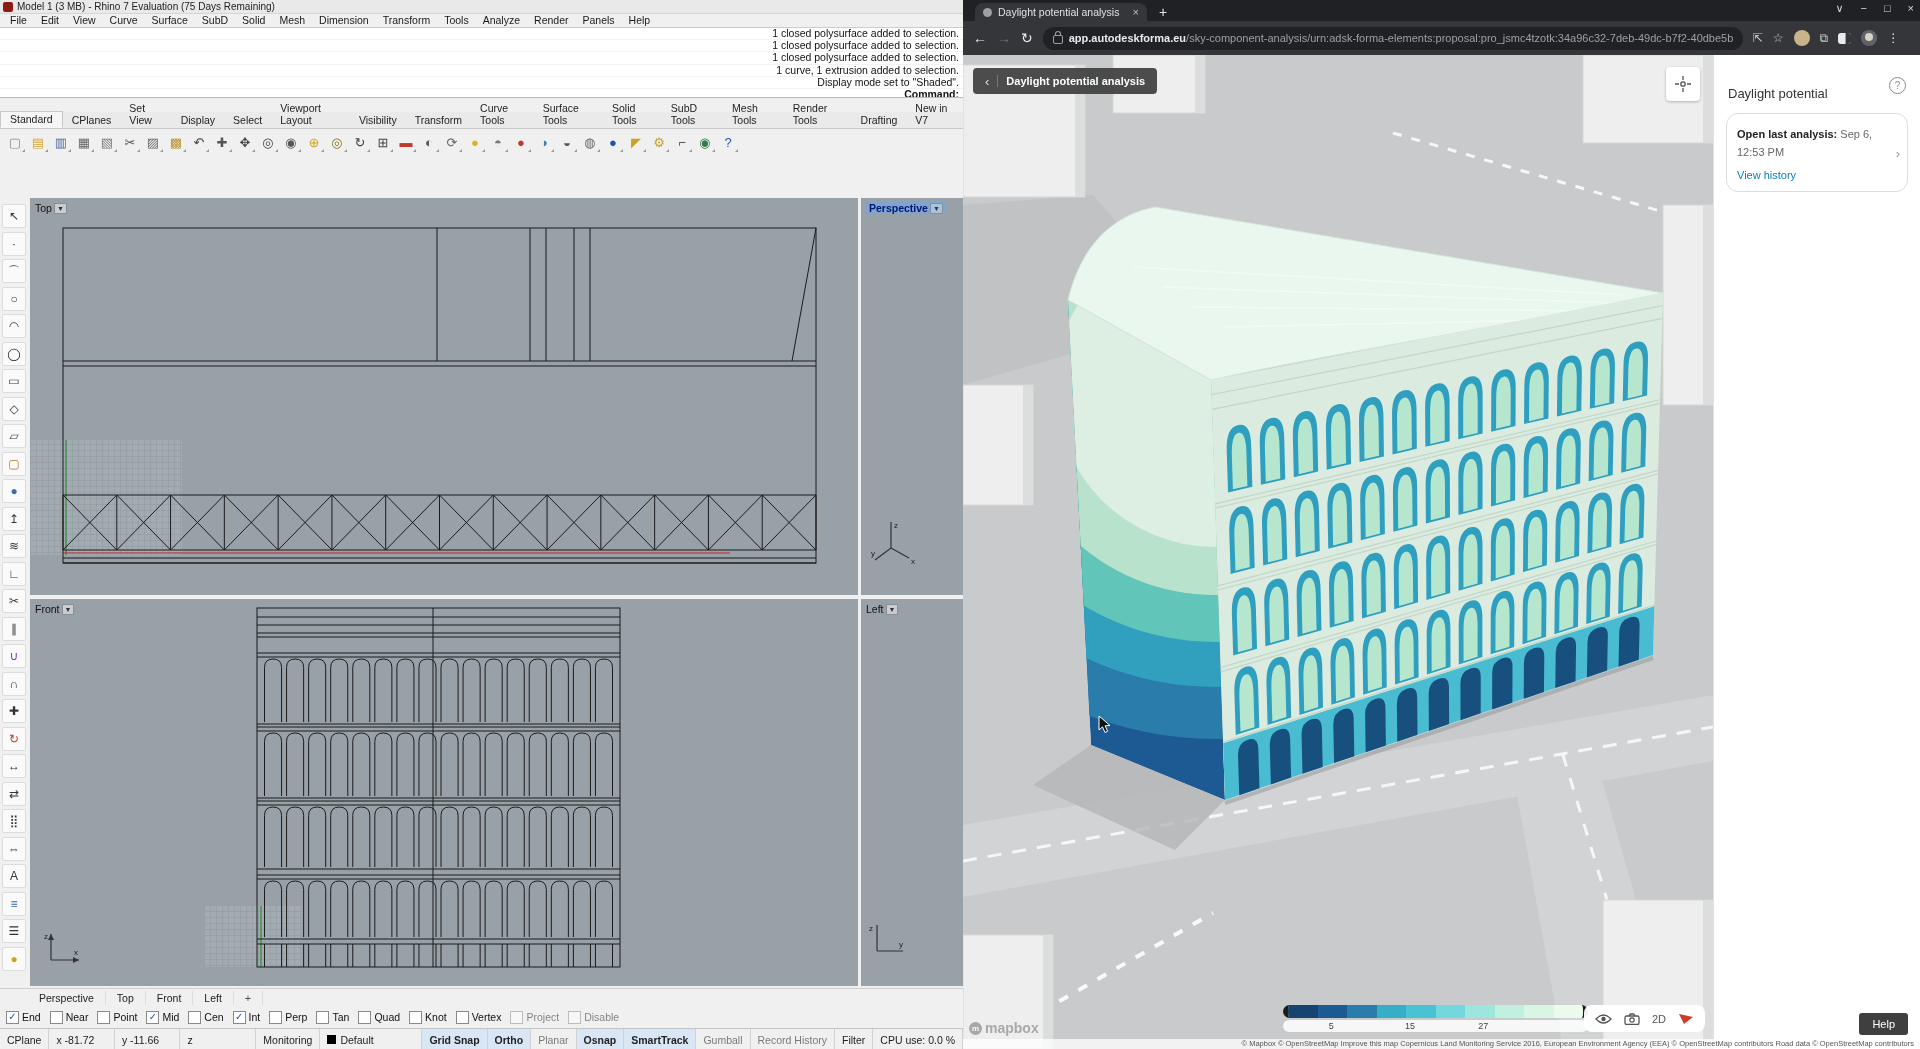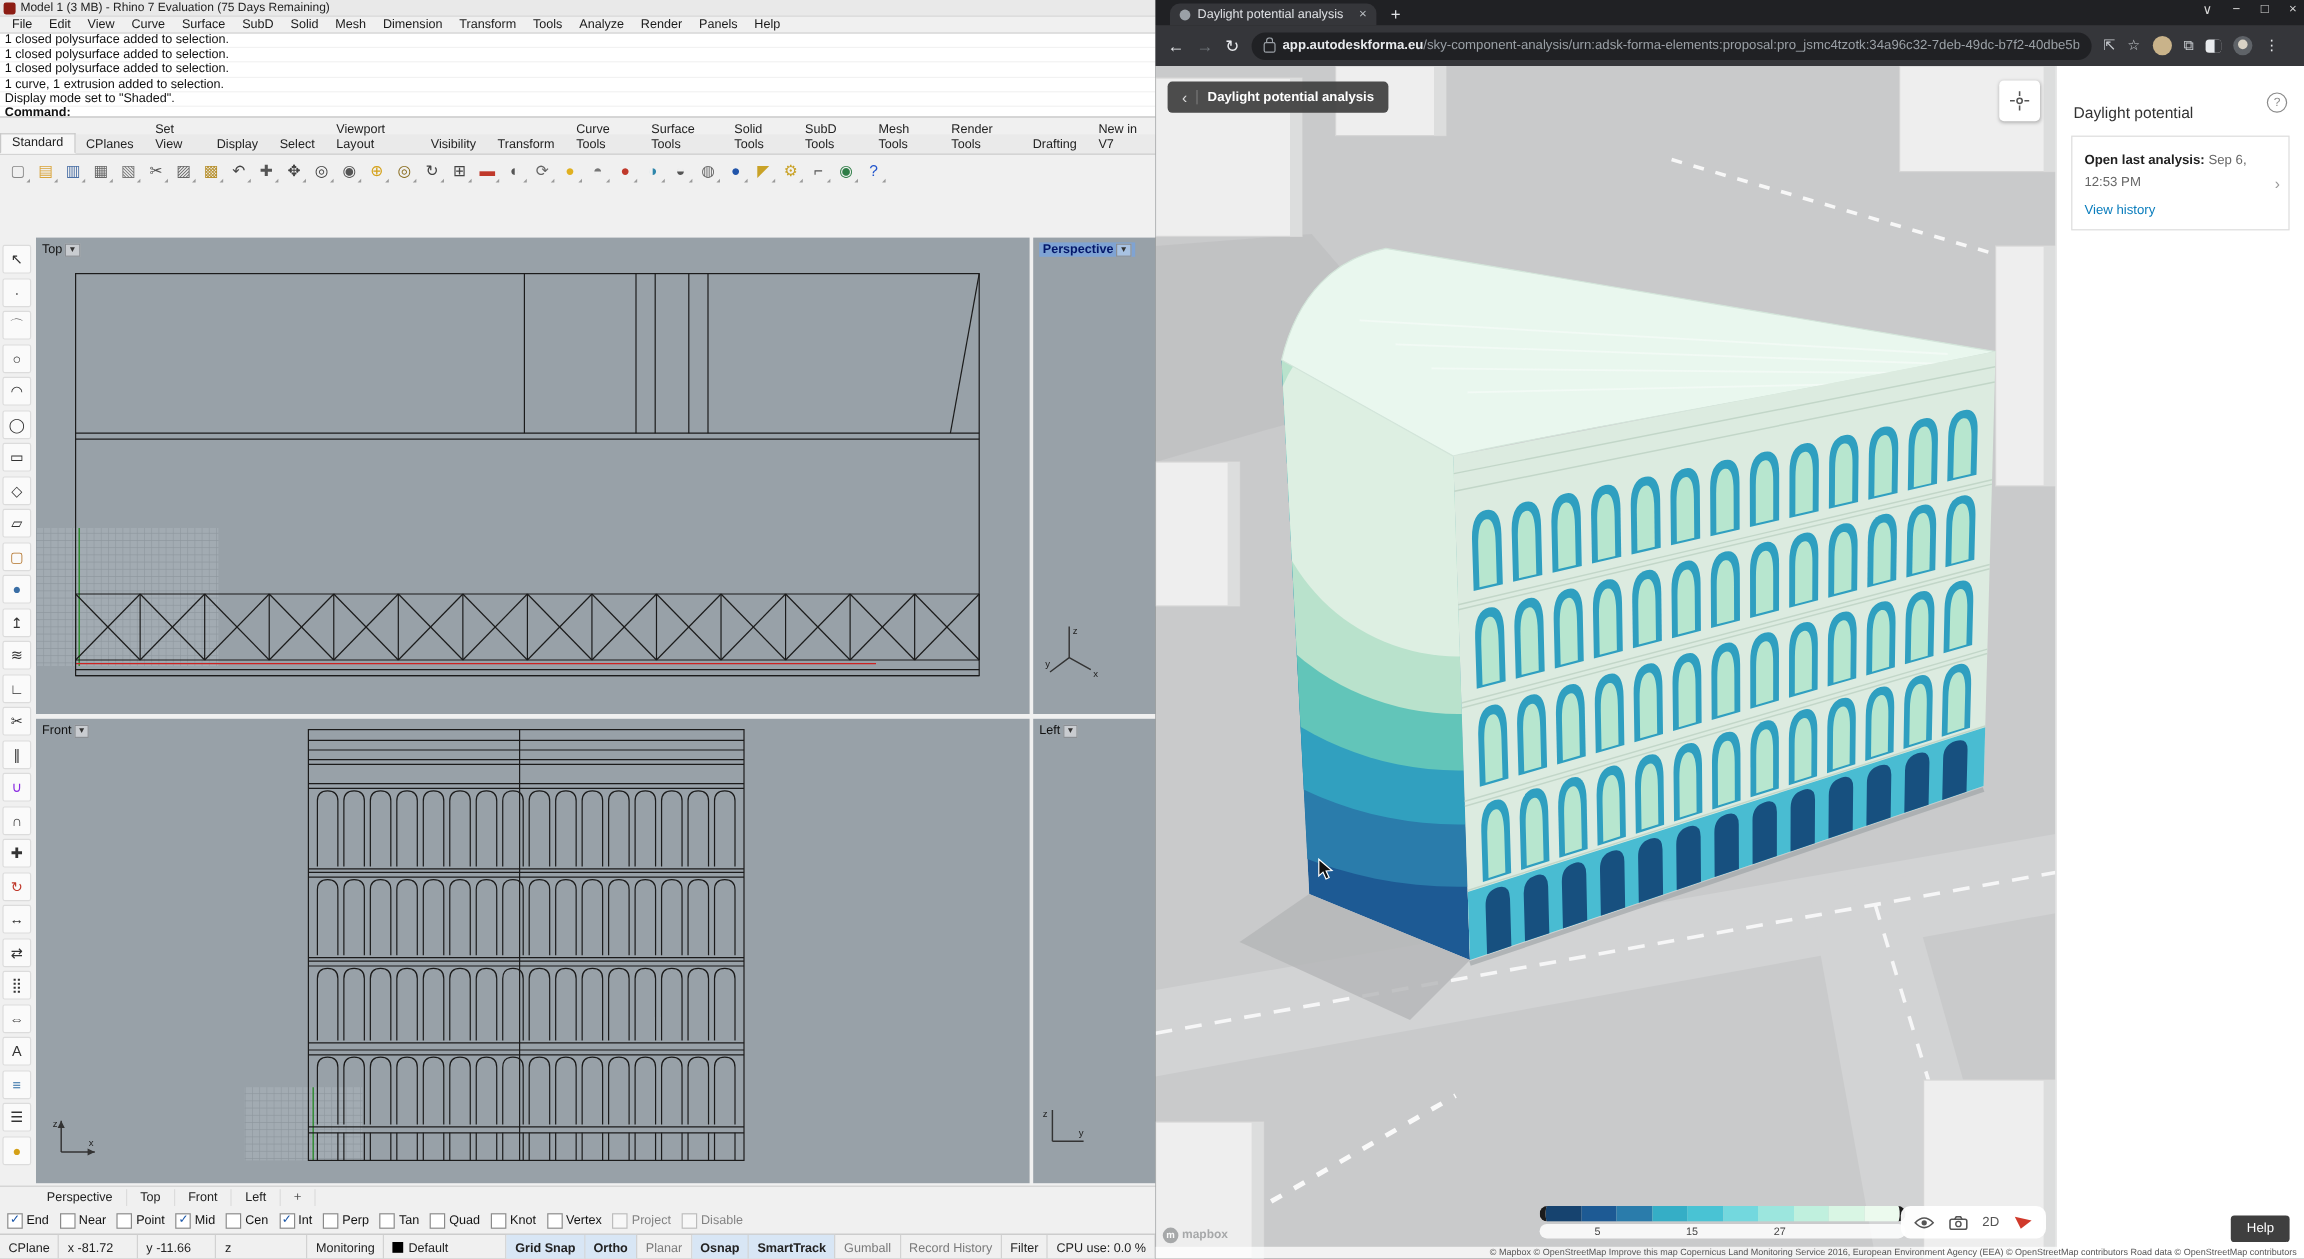--- a/index.html
+++ b/index.html
@@ -4,21 +4,21 @@
 <style>
   html,body{margin:0;padding:0;background:#000;font-family:"Liberation Sans",sans-serif;}
   #stage{position:relative;width:1920px;height:1049px;overflow:hidden;background:#f0f0f0;}
   
   #rhino{position:absolute;left:0;top:0;width:963px;height:1049px;background:#f0f0f0;}
   #rh-titlebar{position:absolute;left:0;top:0;width:100%;height:14px;background:#e9e9e9;display:flex;align-items:center;gap:4px;padding-left:3px;box-sizing:border-box;border-bottom:1px solid #d5d5d5;}
   #rh-appicon{width:10px;height:10px;background:#8c1c13;border-radius:2px;display:inline-block;}
   #rh-title{font-size:10px;color:#222;}
   #rh-menubar{position:absolute;left:0;top:14px;width:100%;height:13px;display:flex;gap:2px;padding-left:4px;background:#f0f0f0;}
   .rh-menu{font-size:10.5px;color:#1a1a1a;padding:0 6px;cursor:default;}
-  #rh-cmd{position:absolute;left:0;top:27px;width:100%;height:69px;background:#fff;border-top:1px solid #ccc;border-bottom:1px solid #bbb;overflow:hidden;}
+  #rh-cmd{position:absolute;left:0;top:27px;width:100%;height:69px;background:#fff;border-top:1px solid #ccc;border-bottom:1px solid #bbb;overflow:hidden;text-align:right;}
   .rh-cmdline{font-size:10.5px;color:#111;padding:0 4px;height:11.2px;line-height:11.2px;border-bottom:1px solid #f2f2f2;}
   .rh-prompt{font-weight:bold;border-bottom:none;}
   #rh-tabstrip{position:absolute;left:0;top:112px;width:100%;height:16px;display:flex;align-items:flex-end;border-bottom:1px solid #c8c8c8;background:#eaeaea;}
   .rh-tab{font-size:10.5px;color:#222;padding:1px 9px 2px 9px;}
   .rh-tab.active{background:#f6f6f6;border:1px solid #c8c8c8;border-bottom:1px solid #f6f6f6;}
   #rh-toolbar{position:absolute;left:0;top:129px;width:100%;height:26px;background:#f0f0f0;display:flex;align-items:center;padding-left:4px;gap:1px;}
   .rh-tool{width:22px;height:22px;display:flex;align-items:center;justify-content:center;font-size:13px;position:relative;border-radius:2px;}
   .rh-tool:after{content:"";position:absolute;right:1px;bottom:1px;border-left:3px solid transparent;border-bottom:3px solid #9a9a9a;}
   
   #rh-vpzone{position:absolute;left:0;top:155px;width:963px;height:833px;background:#f0f0f0;}
@@ -81,27 +81,27 @@
   #f-recenter{position:absolute;right:13px;top:12px;width:34px;height:34px;background:#fff;border-radius:4px;box-shadow:0 1px 3px rgba(0,0,0,.25);display:flex;align-items:center;justify-content:center;z-index:6;}
   #f-legend{position:absolute;left:320px;bottom:17px;width:305px;z-index:6;}
   #f-legendbar{height:13px;border-radius:7px;overflow:hidden;display:flex;border-left:5px solid #1b1b1b;border-right:5px solid #1b1b1b;}
   #f-legendbar span{flex:1;}
   #f-ticks{position:relative;height:12px;margin-top:2px;background:rgba(255,255,255,.85);border-radius:6px;font-size:9px;color:#444;}
   #f-ticks span{position:absolute;top:0;line-height:12px;}
   #f-controls{position:absolute;right:8px;bottom:17px;height:27px;background:rgba(255,255,255,.95);border-radius:8px;display:flex;align-items:center;gap:12px;padding:0 11px;z-index:6;}
   #f-2d{font-size:11px;color:#555;}
   #f-mapbox{position:absolute;left:6px;bottom:13px;display:flex;align-items:center;gap:3px;z-index:6;opacity:.75;}
   #f-mapbox .mb-circ{width:13px;height:13px;border-radius:50%;background:#8f9193;color:#fff;font-size:8px;display:flex;align-items:center;justify-content:center;font-weight:bold;}
-  #f-mapbox .mb-txt{font-size:10px;font-weight:bold;color:#8f9193;}
+  #f-mapbox .mb-txt{font-size:14px;font-weight:bold;color:#8f9193;}
   #f-attrib{position:absolute;left:0;bottom:0;width:957px;height:10px;background:rgba(255,255,255,.75);font-size:7.5px;color:#555;text-align:right;line-height:10px;padding-right:6px;box-sizing:border-box;z-index:5;}
   #f-panel{position:absolute;left:750px;top:0;width:207px;height:994px;background:#fff;border-left:1px solid #e2e2e2;box-sizing:border-box;}
   #fp-head{display:flex;align-items:center;justify-content:space-between;padding:14px 14px 0 14px;}
   #fp-title{font-size:13px;color:#333;margin-top:17px;}
   #fp-help-icon{width:15px;height:15px;border:1px solid #8a8a8a;border-radius:50%;color:#8a8a8a;font-size:10px;display:flex;align-items:center;justify-content:center;}
-  #fp-card{margin:12px 12px 0 12px;border:1px solid #ddd;border-radius:0;padding:10px 18px 10px 10px;position:relative;}
+  #fp-card{margin:12px 12px 0 12px;border:1px solid #ddd;border-radius:12px;padding:10px 18px 10px 10px;position:relative;}
   #fp-lastlabel{font-size:11px;color:#222;font-weight:bold;}
   #fp-lastvalue{font-size:11px;color:#666;font-weight:normal;}
   #fp-history{margin-top:9px;font-size:11px;color:#0a7dbd;}
   #fp-chevron{position:absolute;right:7px;top:50%;transform:translateY(-50%);color:#999;font-size:13px;}
   #fp-helpbtn{position:absolute;right:12px;bottom:14px;background:#3f3f3f;color:#fff;font-size:11px;padding:5px 13px;border-radius:3px;}
   #f-cursor{position:absolute;left:135px;top:660px;z-index:7;}
 </style>
 </head>
 <body>
 

